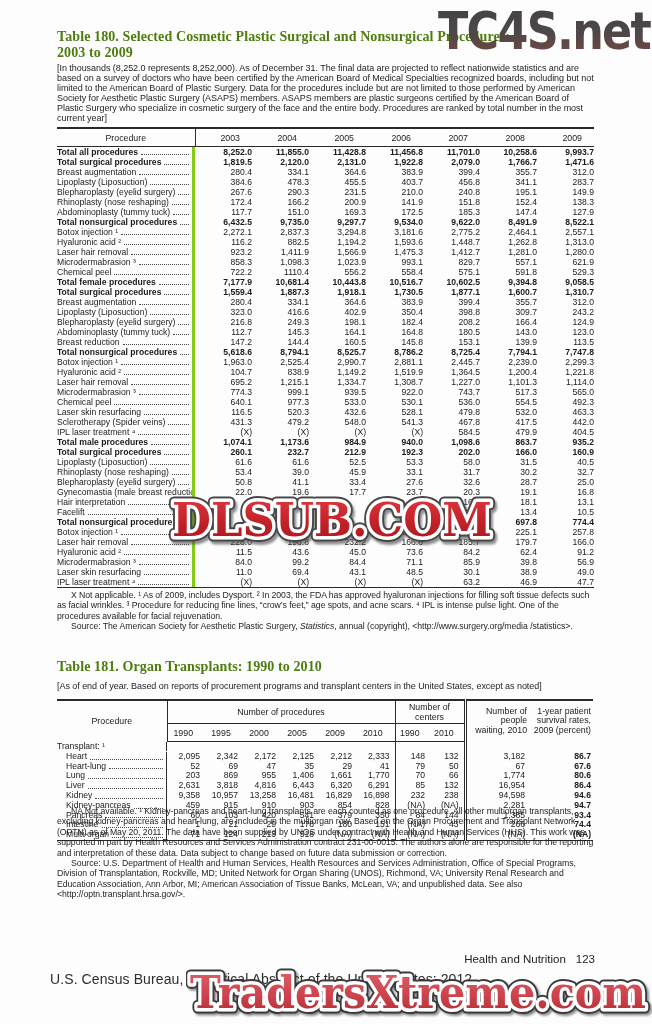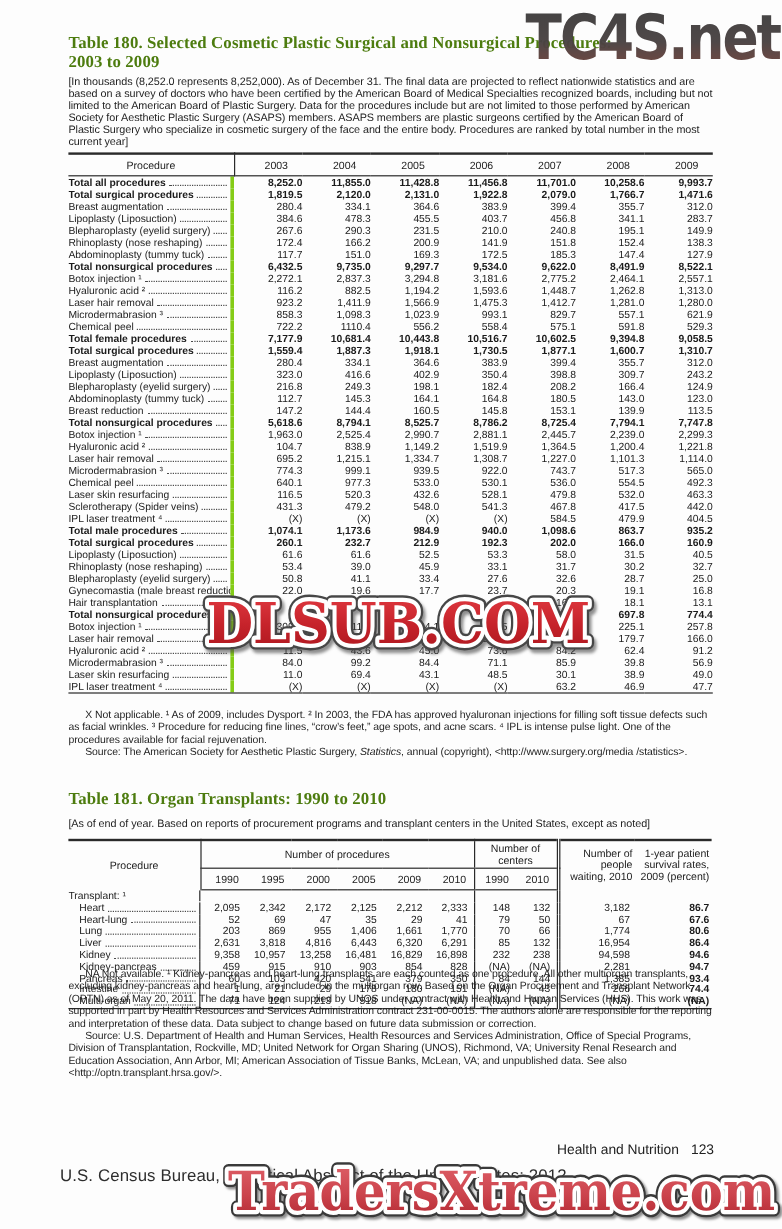--- a/index.html
+++ b/index.html
@@ -26,21 +26,21 @@
   .lbl-cell{display:flex;align-items:baseline;padding:0 2px 0 2px;overflow:hidden;white-space:nowrap;}
   .dots{flex:1 1 auto;min-width:4px;border-bottom:1px dotted #4a4a4a;margin:0 3px 2px 3px;align-self:flex-end;}
   tr.total td{font-weight:bold;}
   tr.total .lbl-cell{padding-left:12px;}
   .num{text-align:right;padding-right:6px;}
   
   #t181 thead th{vertical-align:middle;}
   #t181 .proc-h{text-align:center;border-right:1px solid #2a2a2a;}
   #t181 .grp-h{border-bottom:1px solid #2a2a2a;text-align:center;white-space:pre-line;line-height:9.5px;padding:2px 0 1px;}
   #t181 .tall-h{white-space:pre-line;text-align:right;line-height:9.8px;padding-right:2px;}
-  #t181 .yrs th{border-bottom:1.2px solid #2a2a2a;text-align:right;padding:2px 6px 2px 0;height:13px;}
+  #t181 .yrs th{border-bottom:1.2px solid #2a2a2a;text-align:center;padding:2px 6px 2px 0;height:13px;}
   #t181 td{height:9.8px;line-height:9.8px;padding:0;}
   #t181 .lbl-cell{border-right:1px solid #2a2a2a;}
   #t181 .num{padding-right:5px;}
   .bl{border-left:1px solid #2a2a2a;}
   .bl2{border-left:3px double #2a2a2a;}
   #t181 .c-wait{padding-right:4px;}
   #t181 .c-surv{padding-right:2px;font-weight:bold;}
   .ind{padding-left:9px;}
   tr.section .lbl-cell{padding-left:2px;}
   
@@ -538,30 +538,43 @@
         <td class="num">22.0</td>
         <td class="num">19.6</td>
         <td class="num">17.7</td>
         <td class="num">23.7</td>
         <td class="num">20.3</td>
         <td class="num">19.1</td>
         <td class="num">16.8</td>
       </tr>
       <tr>
         <td class="lbl-cell">
-          <span class="lbl">Hair transplantation</span>
+          <span class="lbl">Hair interpretation</span>
           <span class="dots"></span>
         </td>
         <td class="num"></td>
         <td class="num"></td>
         <td class="num"></td>
         <td class="num"></td>
         <td class="num">16.5</td>
         <td class="num">18.1</td>
         <td class="num">13.1</td>
+      </tr>
+      <tr>
+        <td class="lbl-cell">
+          <span class="lbl">Facelift</span>
+          <span class="dots"></span>
+        </td>
+        <td class="num"></td>
+        <td class="num"></td>
+        <td class="num"></td>
+        <td class="num"></td>
+        <td class="num">12.4</td>
+        <td class="num">13.4</td>
+        <td class="num">10.5</td>
       </tr>
       <tr class="total">
         <td class="lbl-cell">
           <span class="lbl">Total nonsurgical procedures</span>
           <span class="dots"></span>
         </td>
         <td class="num"></td>
         <td class="num"></td>
         <td class="num"></td>
         <td class="num"></td>

